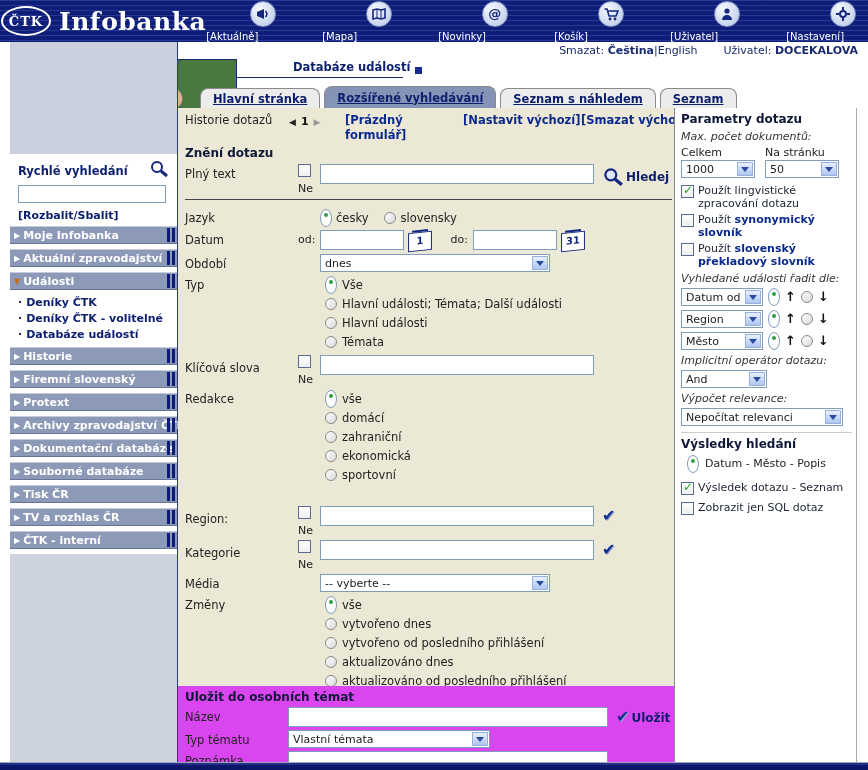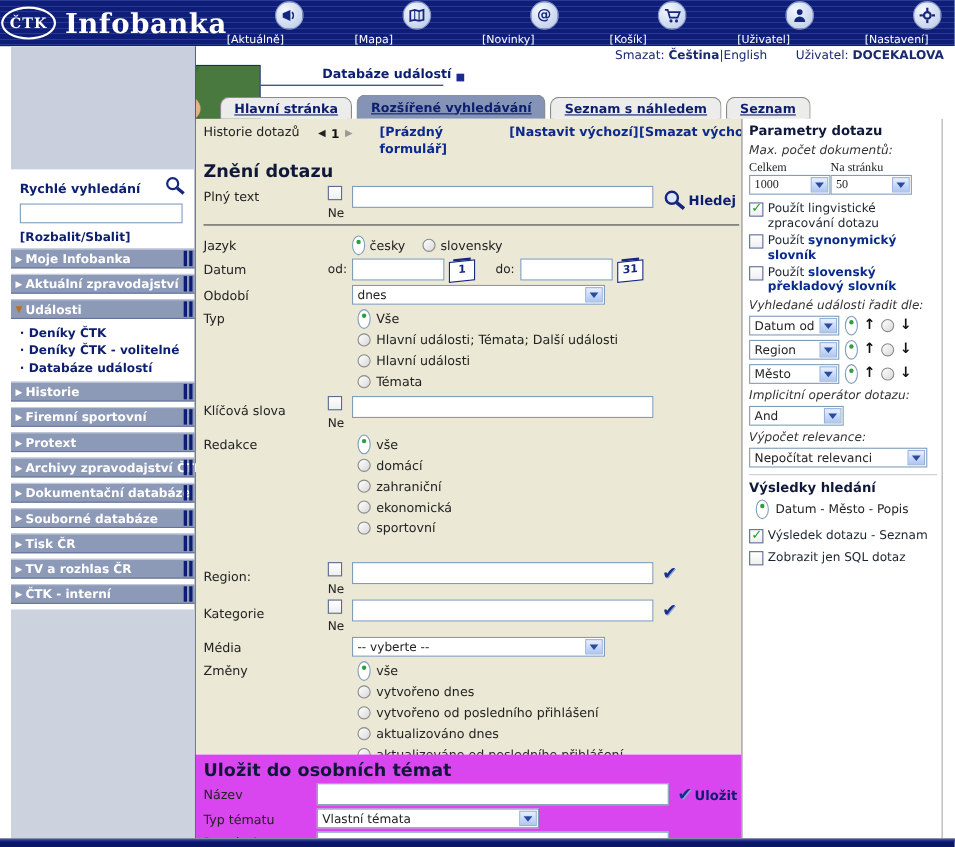--- a/index.html
+++ b/index.html
@@ -94,21 +94,21 @@
   .sel .ab i{width:0;height:0;border:4px solid transparent;border-top:5px solid #2b4a9e;margin-top:4px;}
   .w230{width:230px;} .w202{width:202px;}
 
   .hist-label{width:104px;flex:none;color:#222;font-size:11.5px;line-height:14px;}
   .hist-nav{width:56px;flex:none;display:flex;align-items:center;gap:5px;padding-top:2px;}
   .hist-nav .pg{font-weight:bold;color:#111;}
   .hist-nav .la{color:#222;font-size:9px;cursor:pointer;}
   .hist-nav .ra{color:#999;font-size:9px;cursor:pointer;}
   .hist-link{width:118px;flex:none;color:#0c2a8e;font-weight:bold;font-size:11.5px;line-height:15px;cursor:pointer;}
 
-  .sec-hd{font-weight:bold;color:#101838;font-size:16px;margin:2px 0 4px 0;}
+  .sec-hd{font-weight:bold;color:#101838;font-size:12px;margin:2px 0 4px 0;}
   #ft-sep{border-top:1px solid #444;margin:4px 0 8px 0;}
 
   .mag{display:inline-block;flex:none;}
   .hledej{color:#0c1e6e;font-weight:bold;font-size:12px;margin-left:2px;padding-top:6px;}
 
   .radio-list{padding-left:5px;}
   .radio-row{display:flex;align-items:center;height:19px;gap:5px;}
   .radio-row span{font-size:11.5px;color:#222;}
 
   .cal{display:inline-block;width:22px;height:17px;border:1px solid #14267e;background:#fff;transform:rotate(-6deg) skewX(-6deg);
@@ -122,21 +122,21 @@
         padding:3px 6px 0 7px;overflow:hidden;}
   #save .lbl{width:103px;}
   #save .sec-hd{margin:1px 0 3px 0;}
   .ulozit-lbl{color:#0c1e6e;font-weight:bold;font-size:12px;margin-left:2px;padding-top:4px;}
 
   
   #rp{position:absolute;left:674px;top:108px;width:183px;height:654px;background:#fff;border-left:1px solid #888;
       border-right:1px solid #aaa;box-sizing:border-box;padding:4px 4px 0 6px;}
   #rp .hd{font-weight:bold;color:#101838;font-size:12px;margin-bottom:3px;}
   #rp .it{font-style:italic;color:#333;font-size:11px;margin:4px 0 3px 0;}
-  #rp-counts{display:flex;font-family:Liberation Serif, serif;}
+  #rp-counts{display:flex;gap:10px;}
   #rp-counts .col{display:flex;flex-direction:column;}
   #rp-counts .cl{font-size:11px;color:#222;margin-bottom:1px;}
   .w74{width:74px;}
   .cbrow{display:flex;align-items:flex-start;gap:4px;margin:3px 0;}
   .cbrow .cb{margin-top:1px;}
   .cbrow .t{font-size:11px;color:#1c2430;line-height:13px;}
   .cbrow .t .bold{color:#0a2a8e;font-weight:bold;}
   .sortrow{display:flex;align-items:center;gap:5px;margin-bottom:4px;}
   .w82{width:82px;}
   .arrow{font-weight:bold;color:#111;font-size:13px;line-height:12px;}
@@ -269,21 +269,21 @@
     <div class="sb-link"><span class="b">·</span><span>Deníky ČTK</span></div>
     <div class="sb-link"><span class="b">·</span><span>Deníky ČTK - volitelné</span></div>
     <div class="sb-link" style="margin-bottom:4px;"><span class="b">·</span><span>Databáze událostí</span></div>
 
     <div class="sb-bar">
         <span class="arr">▶</span>
         <span>Historie</span>
       </div>
     <div class="sb-bar">
         <span class="arr">▶</span>
-        <span>Firemní sportovní</span>
+        <span>Firemní slovenský</span>
       </div>
     <div class="sb-bar">
         <span class="arr">▶</span>
         <span>Protext</span>
       </div>
     <div class="sb-bar">
         <span class="arr">▶</span>
         <span>Archivy zpravodajství ČTK</span>
       </div>
     <div class="sb-bar">

